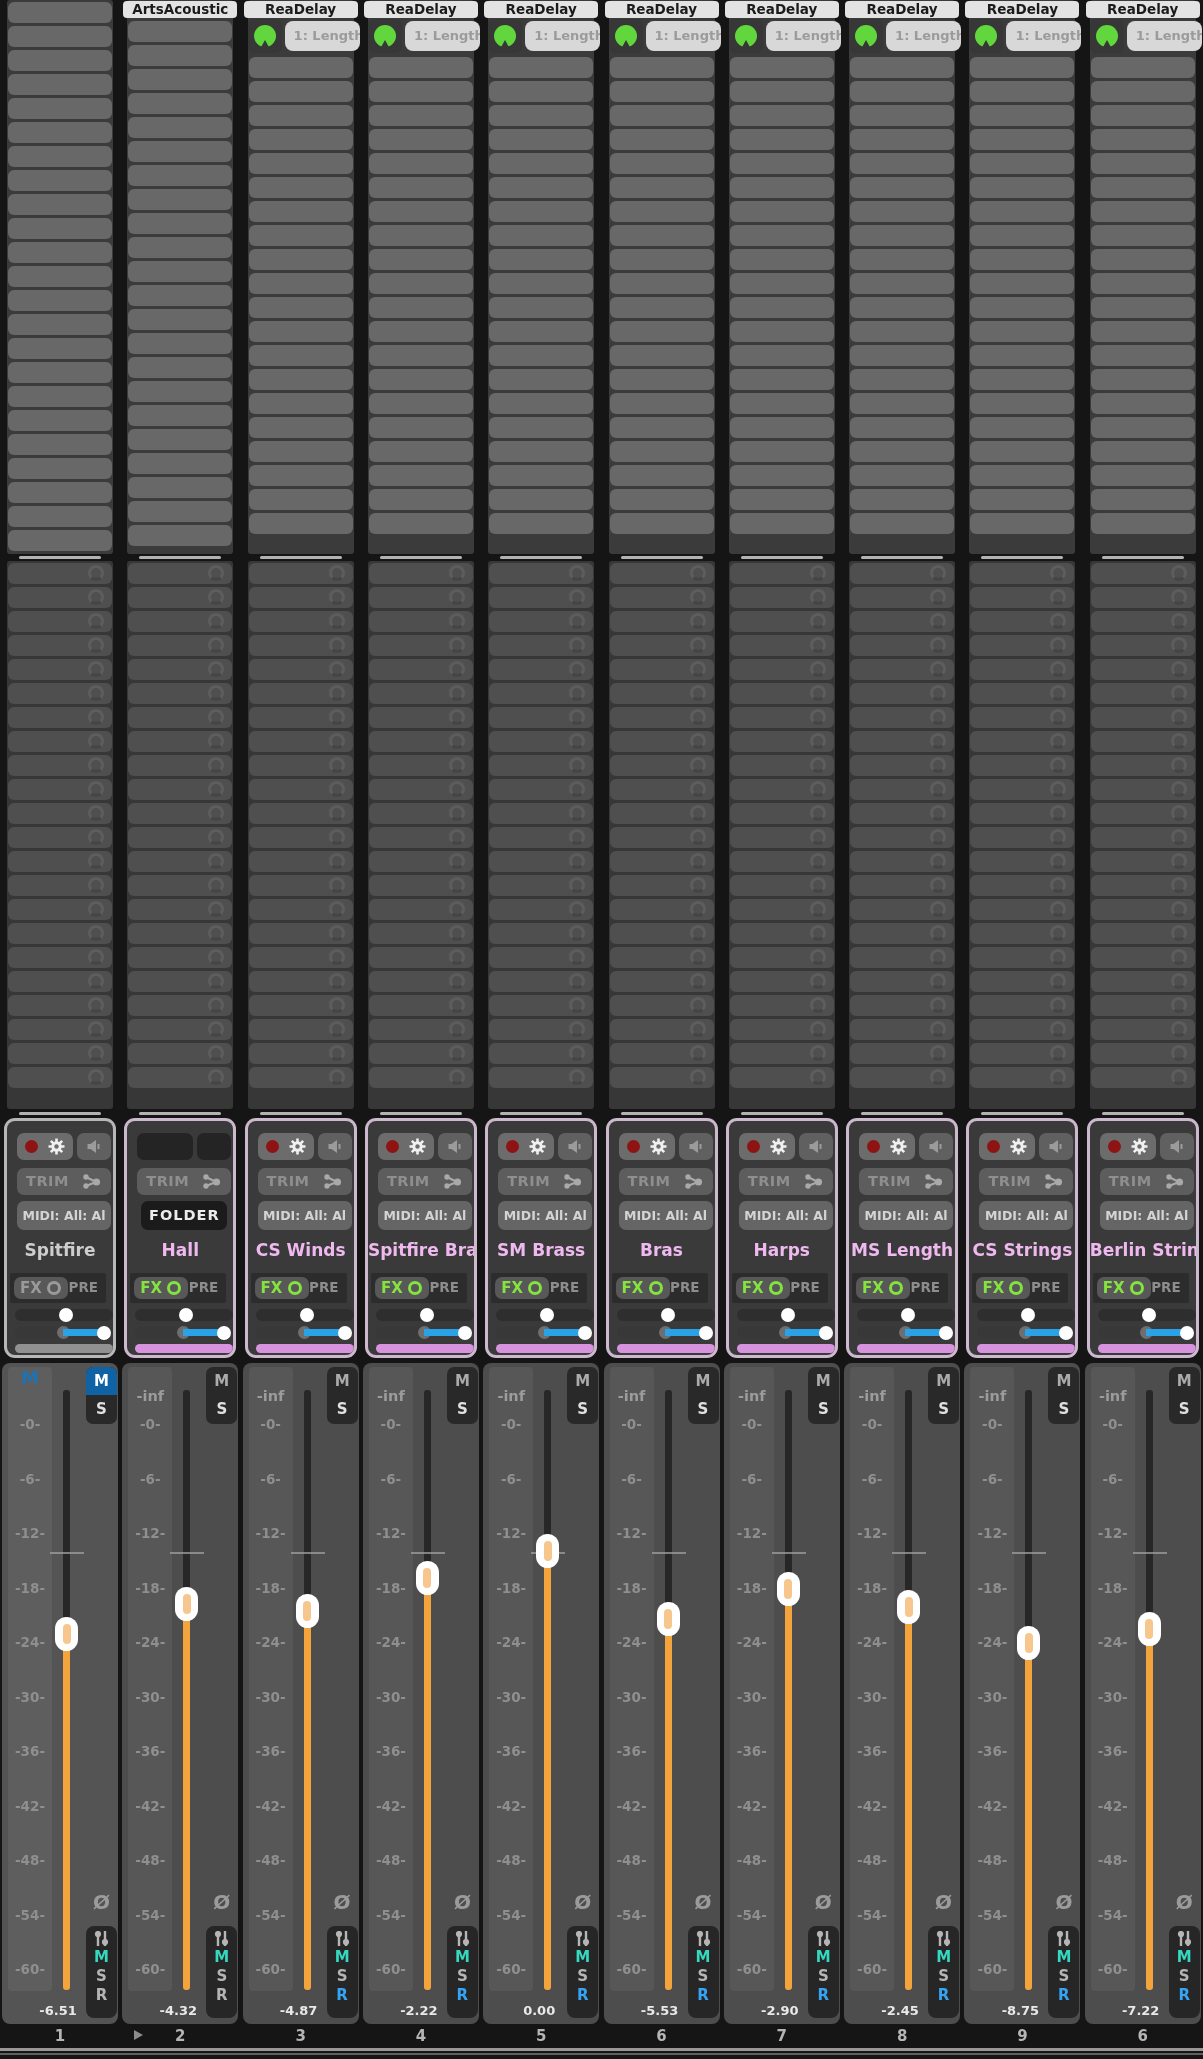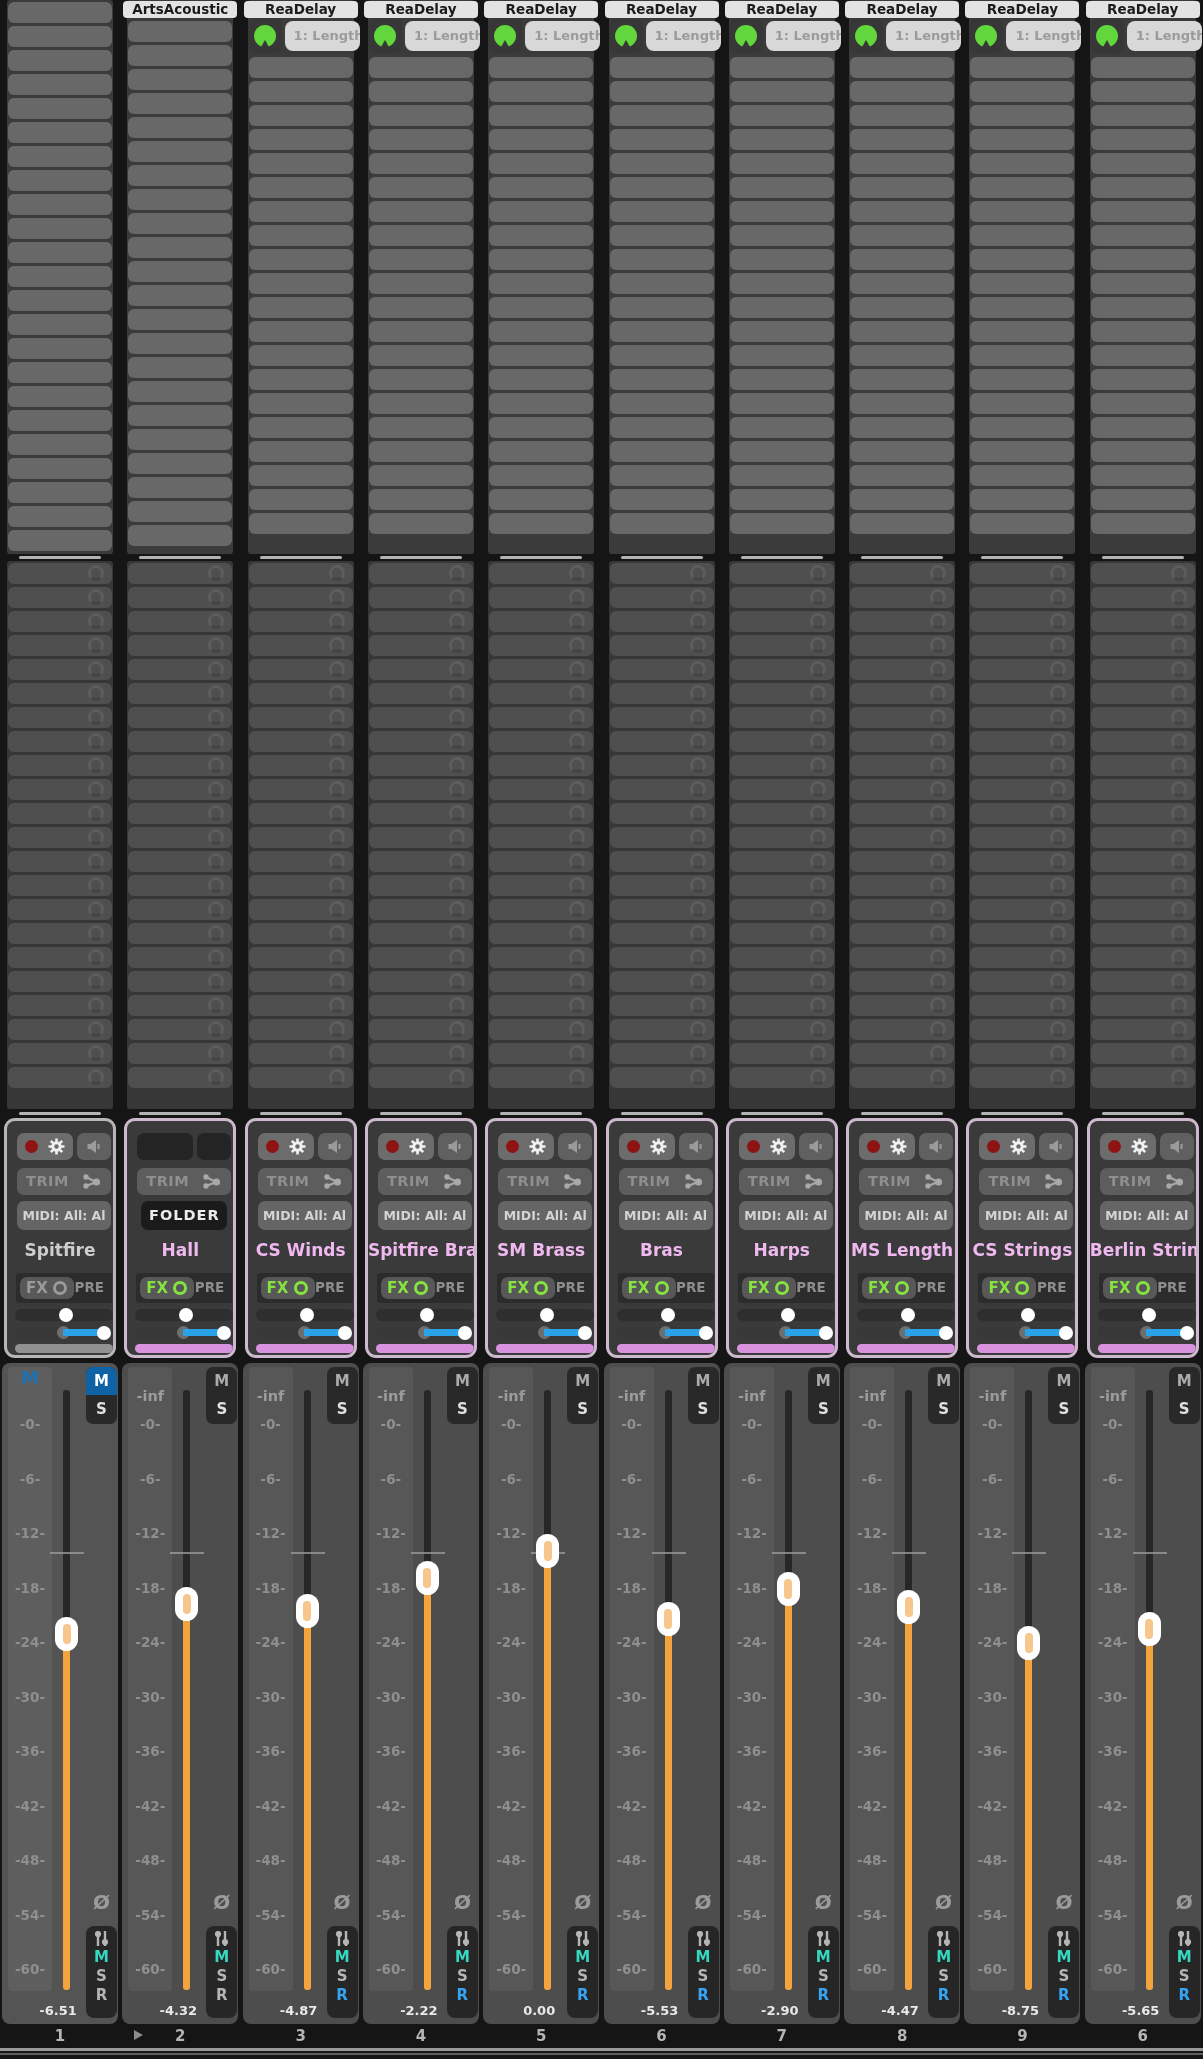--- a/index.html
+++ b/index.html
@@ -40,21 +40,21 @@
   .spkico{position:absolute;left:9px;top:6px;}
   .trimpill{position:absolute;left:10px;top:47px;width:94px;height:27px;background:#5d5d5d;border-radius:7px;}
   .trimtxt{position:absolute;left:9px;top:5px;font-size:14.5px;font-weight:bold;color:#8f8f8f;letter-spacing:.5px;}
   .routeico{position:absolute;right:8px;top:5px;}
   .midipill{position:absolute;left:10px;top:80px;width:94px;height:29px;background:#656565;border-radius:7px;
     font-size:12.5px;font-weight:bold;color:#d4d4d4;text-align:center;line-height:29px;overflow:hidden;white-space:nowrap;}
   .midipill.folderpill{left:14px;width:86px;background:#1b1b1b;color:#ececec;font-size:14.5px;letter-spacing:1px;}
   .pname{position:absolute;left:0;top:119px;width:100%;height:22px;text-align:center;font-size:17px;font-weight:bold;
     color:#efb9ef;overflow:hidden;white-space:nowrap;}
   .sel .pname{color:#cdcdcd;}
-  .fxpill{position:absolute;left:9px;top:152px;width:96px;height:30px;background:#2c2c2c;border-radius:2px;}
+  .fxpill{position:absolute;left:3px;top:152px;width:96px;height:30px;background:#2c2c2c;border-radius:2px;}
   .fxbtn{position:absolute;left:4px;top:4px;width:54px;height:22px;background:#585858;border-radius:7px;}
   .fxtxt{position:absolute;left:6px;top:2px;font-size:15px;font-weight:bold;color:#85e33f;}
   .oring{position:absolute;right:7px;top:4px;width:14px;height:14px;border-radius:50%;border:3.5px solid #85e33f;}
   .fxoff .fxtxt{color:#9a9a9a;}
   .fxoff .oring{border-color:#9a9a9a;}
   .pretxt{position:absolute;right:8px;top:6px;font-size:13.5px;font-weight:bold;color:#8d8d8d;}
   .pantrack{position:absolute;left:8px;top:188px;width:98px;height:12px;background:#2e2e2e;border-radius:6px;}
   .pandot{position:absolute;left:44px;top:-1px;width:14px;height:14px;border-radius:50%;background:#fff;}
   .widtrack{position:absolute;left:8px;top:206px;width:98px;height:11px;background:#383838;border-radius:6px;}
   .widmark{position:absolute;left:42px;top:-1px;width:13px;height:13px;border-radius:50%;background:#6e6e6e;}
@@ -1644,21 +1644,21 @@
         <svg width="17" height="19" viewBox="0 0 17 19">
           <line x1="5" y1="2" x2="5" y2="17" stroke="#b5b5b5" stroke-width="2.4"></line>
           <line x1="12" y1="2" x2="12" y2="17" stroke="#b5b5b5" stroke-width="2.4"></line>
           <circle cx="5" cy="5" r="3.1" fill="#b5b5b5"></circle>
           <circle cx="12" cy="13" r="3.1" fill="#b5b5b5"></circle>
         </svg>
         <span class="m">M</span>
         <span class="s">S</span>
         <span class="r on">R</span>
       </div>
-      <div class="val">-4.47</div>
+      <div class="val">-2.45</div>
     <div class="tick" style="top: 53px;">-0-</div>
         <div class="tick" style="top: 107.5px;">-6-</div>
         <div class="tick" style="top: 162px;">-12-</div>
         <div class="tick" style="top: 216.5px;">-18-</div>
         <div class="tick" style="top: 271px;">-24-</div>
         <div class="tick" style="top: 325.5px;">-30-</div>
         <div class="tick" style="top: 380px;">-36-</div>
         <div class="tick" style="top: 434.5px;">-42-</div>
         <div class="tick" style="top: 489px;">-48-</div>
         <div class="tick" style="top: 543.5px;">-54-</div>
@@ -2040,21 +2040,21 @@
         <svg width="17" height="19" viewBox="0 0 17 19">
           <line x1="5" y1="2" x2="5" y2="17" stroke="#b5b5b5" stroke-width="2.4"></line>
           <line x1="12" y1="2" x2="12" y2="17" stroke="#b5b5b5" stroke-width="2.4"></line>
           <circle cx="5" cy="5" r="3.1" fill="#b5b5b5"></circle>
           <circle cx="12" cy="13" r="3.1" fill="#b5b5b5"></circle>
         </svg>
         <span class="m">M</span>
         <span class="s">S</span>
         <span class="r on">R</span>
       </div>
-      <div class="val">-5.65</div>
+      <div class="val">-7.22</div>
     <div class="tick" style="top: 53px;">-0-</div>
         <div class="tick" style="top: 107.5px;">-6-</div>
         <div class="tick" style="top: 162px;">-12-</div>
         <div class="tick" style="top: 216.5px;">-18-</div>
         <div class="tick" style="top: 271px;">-24-</div>
         <div class="tick" style="top: 325.5px;">-30-</div>
         <div class="tick" style="top: 380px;">-36-</div>
         <div class="tick" style="top: 434.5px;">-42-</div>
         <div class="tick" style="top: 489px;">-48-</div>
         <div class="tick" style="top: 543.5px;">-54-</div>

